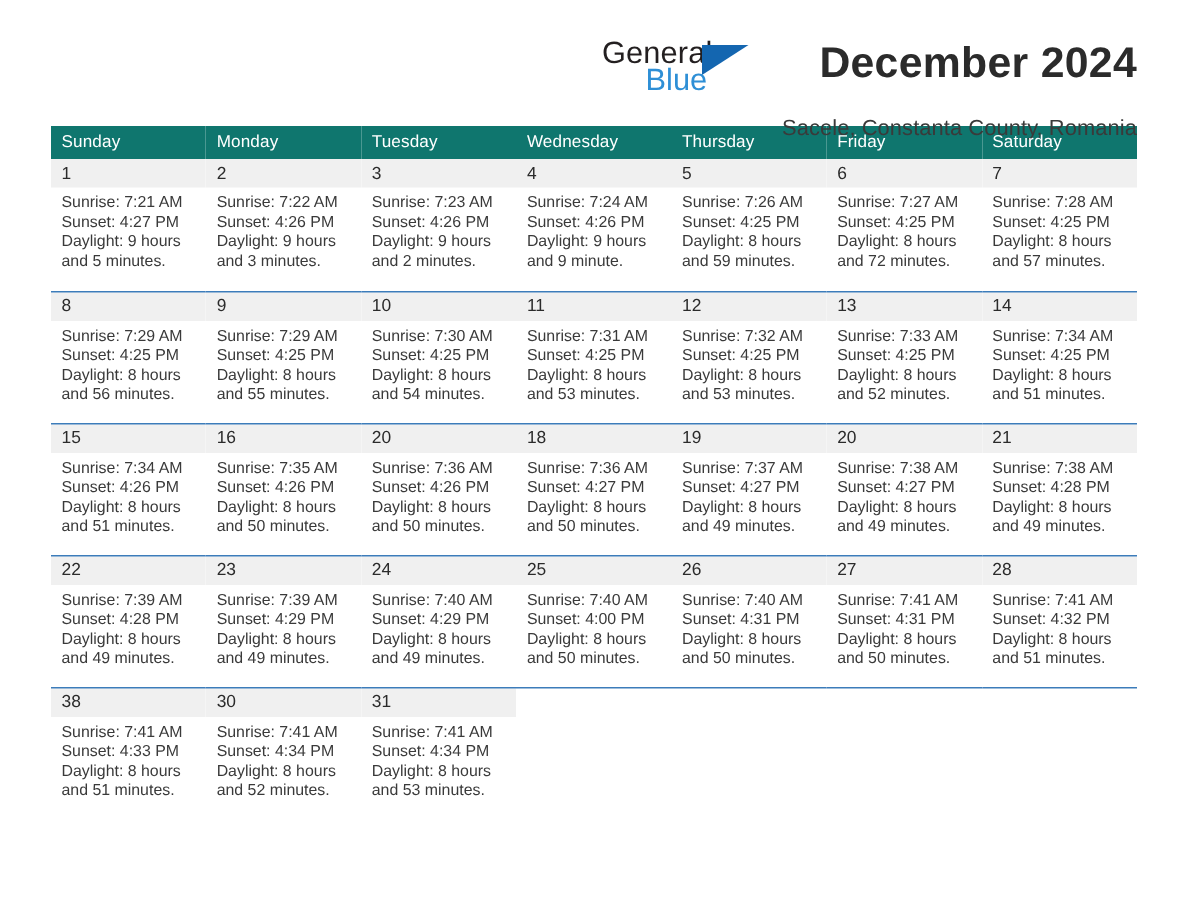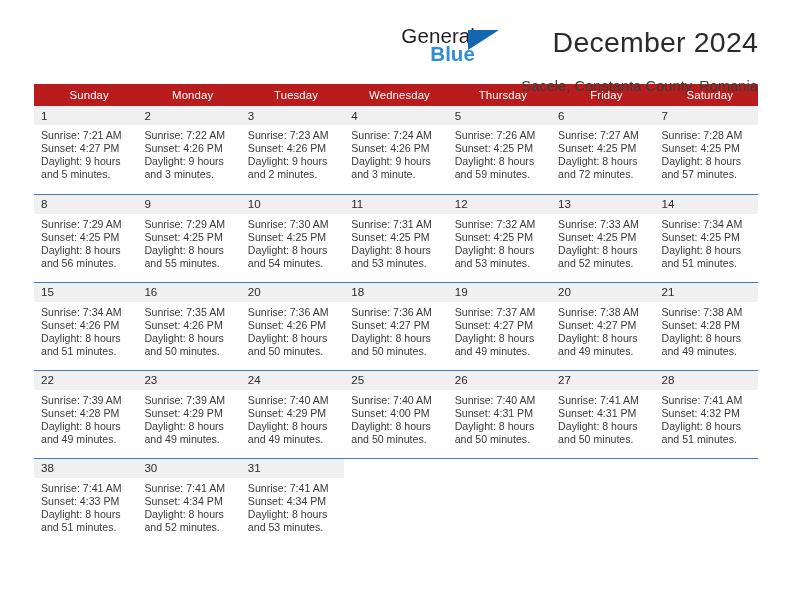--- a/index.html
+++ b/index.html
@@ -14,37 +14,37 @@
   
   .header { display: flex; align-items: flex-start; justify-content: flex-end;
             padding-top: 26px; height: 78px; }
 
   .logo { position: relative; width: 120px; height: 48px; flex: 0 0 auto; }
   .logo-general { position: absolute; left: 0; top: 0; font-size: 20.5px; color: #231f20;
                   letter-spacing: 0.1px; line-height: 1; }
   .logo-tri { position: absolute; left: 67px; top: 3.5px; width: 0; height: 0;
               border-left: 31px solid #1466b0; border-bottom: 20px solid transparent; }
   .logo-blue { position: absolute; left: 29px; top: 18px; font-size: 20.5px; color: #2e8fd6;
-               line-height: 1; font-weight: bold; }
+               line-height: 1; }
 
   .titlewrap { text-align: right; padding-top: 2px; }
-  .title { font-size: 28.5px; color: #2b2b2b; font-weight: normal; line-height: 1.05;
+  .title { font-size: 28.5px; color: #2b2b2b; font-weight: bold; line-height: 1.05;
            letter-spacing: 0.2px; }
   .subtitle { font-size: 14.6px; color: #3a3a3a; margin-top: 20px; letter-spacing: 0.05px; }
 
   
   .cal { width: 724px; margin-top: 6px; border-collapse: collapse; table-layout: fixed; }
   .cal col { width: 103.43px; }
 
   thead th {
-    background: #b91c1c;
+    background: #0f766e;
     color: #ffffff;
     font-size: 11.4px;
     font-weight: normal;
-    text-align: center;
+    text-align: left;
     padding: 5px 0 5px 7px;
     height: 21px;
     letter-spacing: 0.1px;
   }
 
   tbody tr.week { height: 88px; }
   tbody td {
     vertical-align: top;
     padding: 0;
     border-top: 1.3px solid #3c7cba;
@@ -137,21 +137,21 @@
               <div>Daylight: 9 hours</div>
               <div>and 2 minutes.</div>
             </div>
           </td>
           <td class="cell">
             <div class="daynum">4</div>
             <div class="info">
               <div>Sunrise: 7:24 AM</div>
               <div>Sunset: 4:26 PM</div>
               <div>Daylight: 9 hours</div>
-              <div>and 3 minute.</div>
+              <div>and 9 minute.</div>
             </div>
           </td>
           <td class="cell">
             <div class="daynum">5</div>
             <div class="info">
               <div>Sunrise: 7:26 AM</div>
               <div>Sunset: 4:25 PM</div>
               <div>Daylight: 8 hours</div>
               <div>and 59 minutes.</div>
             </div>

